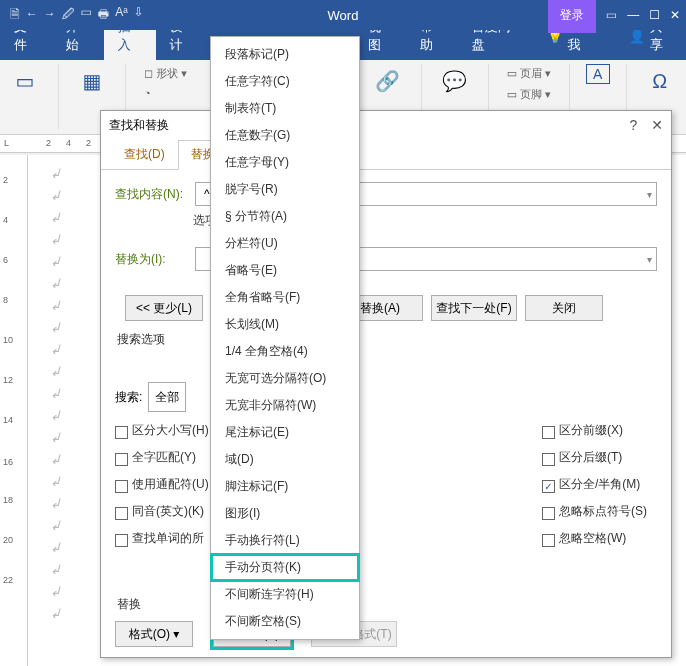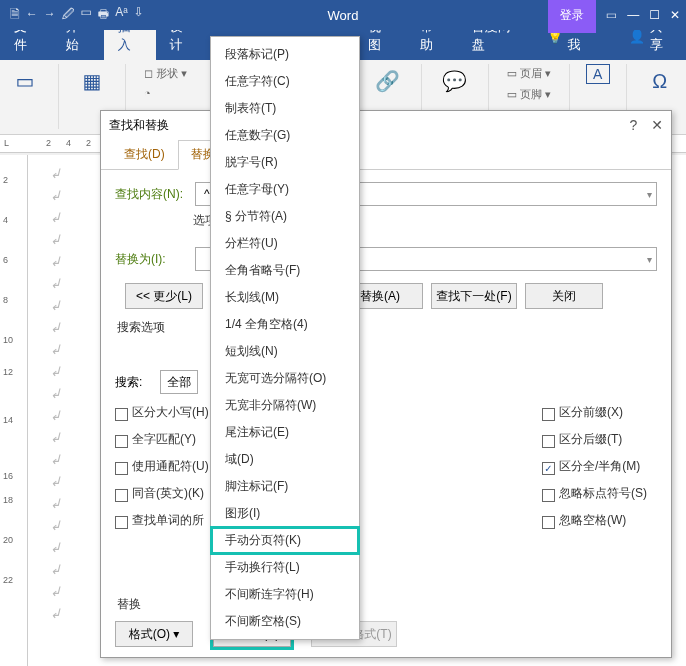--- a/index.html
+++ b/index.html
@@ -52,32 +52,32 @@
   .dlgtitle .ctrls { display:flex; gap:14px; font-size:14px; color:#555;}
   .dlgtabs { display:flex; border-bottom:1px solid #ccc; padding:0 8px 0 10px;}
   .dlgtab { padding:5px 12px 6px; font-size:12px; color:#a16207; border:1px solid transparent; position:relative; top:1px; cursor:pointer;}
   .dlgtab.active { border:1px solid #ccc; border-bottom:1px solid #fff; background:#fff;}
   .dlgbody { padding:12px 14px; }
   .row { display:flex; align-items:center; margin-bottom:10px; gap:6px;}
   .lbl { width:74px; text-align:left; color:#4d7c0f; font-size:12px;}
   .txtinput { flex:1; height:24px; border:1px solid #aaa; display:flex; align-items:center; justify-content:flex-end; padding:0 4px;}
   .txtinput .dd { color:#888; font-size:10px;}
   .opts { font-size:12px; color:#333; margin-left:78px; margin-top:-4px; margin-bottom:12px;}
-  .btnrow { display:flex; gap:8px; margin:12px 0 10px 10px;text-align:right;}
+  .btnrow { display:flex; gap:8px; margin:24px 0 10px 10px;text-align:right;}
   .wbtn { min-width:86px; height:26px; border:1px solid #adadad; background:#efefef; display:flex; align-items:center; justify-content:center; font-size:12px; cursor:pointer;}
   .wbtn.small { min-width:78px;}
   .section-title { font-size:12px; color:#333; margin:6px 0 8px 2px;}
   .checks { display:flex;}
   .chkcol { display:flex; flex-direction:column; gap:10px; font-size:12px; color:#333;}
   .chkcol.right { margin-left:auto; padding-right:10px;}
   .chk { display:flex; align-items:flex-end; gap:4px;}
   .chkbox { width:13px; height:13px; border:1px solid #666; display:inline-flex; align-items:center; justify-content:center; font-size:10px; line-height:10px;}
   .chkbox.checked::after { content:"✓"; color:#2b579a;}
-  .searchline { display:flex; align-items:center; gap:18px; margin-bottom:10px; font-size:12px;margin-top:34px;}
-  .dd2 { border:1px solid #aaa; height:24px; padding:4px 6px; display:flex; align-items:center; gap:6px;}
+  .searchline { display:flex; align-items:center; gap:6px; margin-bottom:10px; font-size:12px;margin-top:34px;}
+  .dd2 { border:1px solid #aaa; height:30px; padding:4px 6px; display:flex; align-items:center; gap:6px;}
 
   .dlgfoot { position:absolute; left:0; right:0; bottom:10px; padding:0 14px;}
   .footrow { display:flex; gap:20px; align-items:center;}
   .hlteal { outline:3px solid #16c0b2; }
 
   
   .popup {
     position:absolute; left:210px; top:36px; width:150px; background:#fff;
     border:1px solid #b0b0b0; box-shadow:2px 2px 6px rgba(0,0,0,.25);
     padding:4px 0; z-index:50;
@@ -188,23 +188,23 @@
   <span class="mark" style="left:650px">42</span>
 </div>
 
 <div class="workarea">
   <div class="vruler">
     <span class="n" style="top:20px">2</span>
     <span class="n" style="top:60px">4</span>
     <span class="n" style="top:100px">6</span>
     <span class="n" style="top:140px">8</span>
     <span class="n" style="top:180px">10</span>
-    <span class="n" style="top:212px">12</span>
+    <span class="n" style="top:220px">12</span>
     <span class="n" style="top:260px">14</span>
-    <span class="n" style="top:316px">16</span>
+    <span class="n" style="top:302px">16</span>
     <span class="n" style="top:340px">18</span>
     <span class="n" style="top:380px">20</span>
     <span class="n" style="top:420px">22</span>
   </div>
   <div class="page">
     <div class="para">↲</div>
     <div class="para">↲</div>
     <div class="para">↲</div>
     <div class="para">↲</div>
     <div class="para">↲</div>
@@ -334,32 +334,32 @@
       <div class="wbtn" style="color:#999;border-color:#ccc">不限定格式(T)</div>
     </div>
   </div>
 </div>
 
 <div class="popup">
   <div class="mi">段落标记(P)</div>
   <div class="mi">任意字符(C)</div>
   <div class="mi">制表符(T)</div>
   <div class="mi">任意数字(G)</div>
+  <div class="mi">任意字母(Y)</div>
   <div class="mi">脱字号(R)</div>
-  <div class="mi">任意字母(Y)</div>
   <div class="mi">§ 分节符(A)</div>
   <div class="mi">分栏符(U)</div>
+  <div class="mi">省略号(E)</div>
   <div class="mi">全角省略号(F)</div>
   <div class="mi">长划线(M)</div>
   <div class="mi">1/4 全角空格(4)</div>
-  <div class="mi">短划线(N)</div>
   <div class="mi">无宽可选分隔符(O)</div>
   <div class="mi">无宽非分隔符(W)</div>
   <div class="mi">尾注标记(E)</div>
   <div class="mi">域(D)</div>
   <div class="mi">脚注标记(F)</div>
   <div class="mi">图形(I)</div>
+  <div class="mi">手动换行符(L)</div>
   <div class="mi hl">手动分页符(K)</div>
-  <div class="mi">手动换行符(L)</div>
   <div class="mi">不间断连字符(H)</div>
   <div class="mi">不间断空格(S)</div>
 
 </div>
 
 </body></html>

